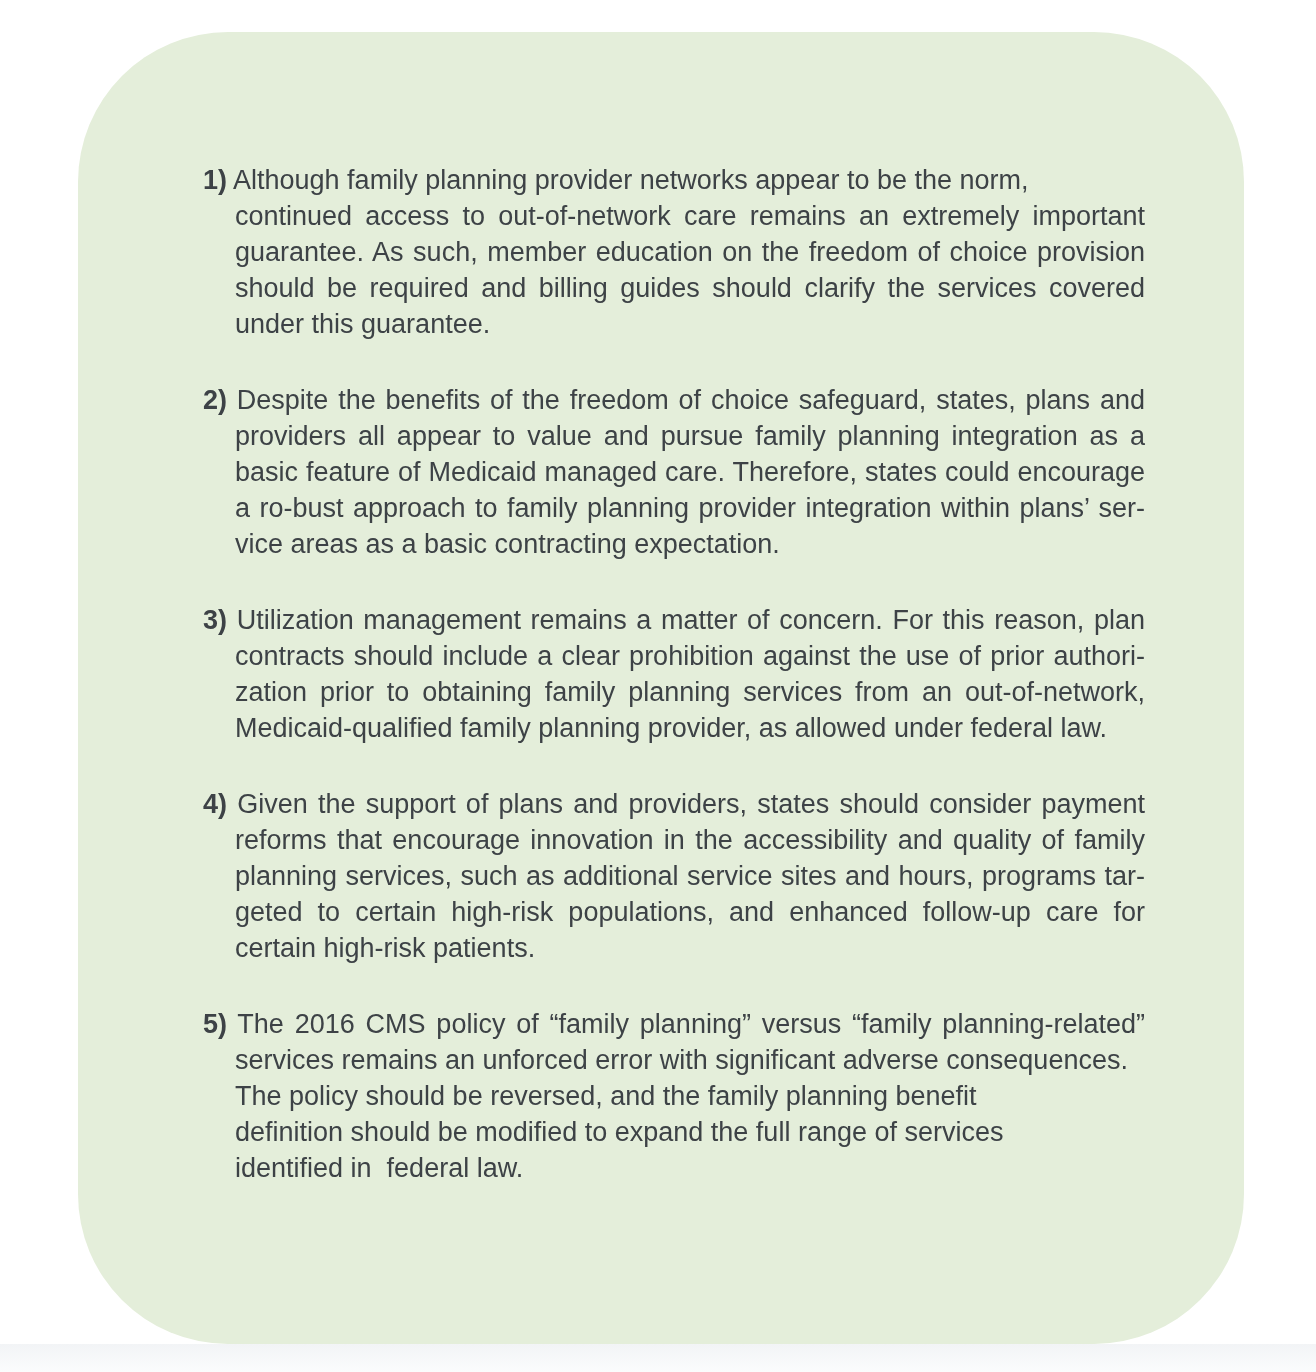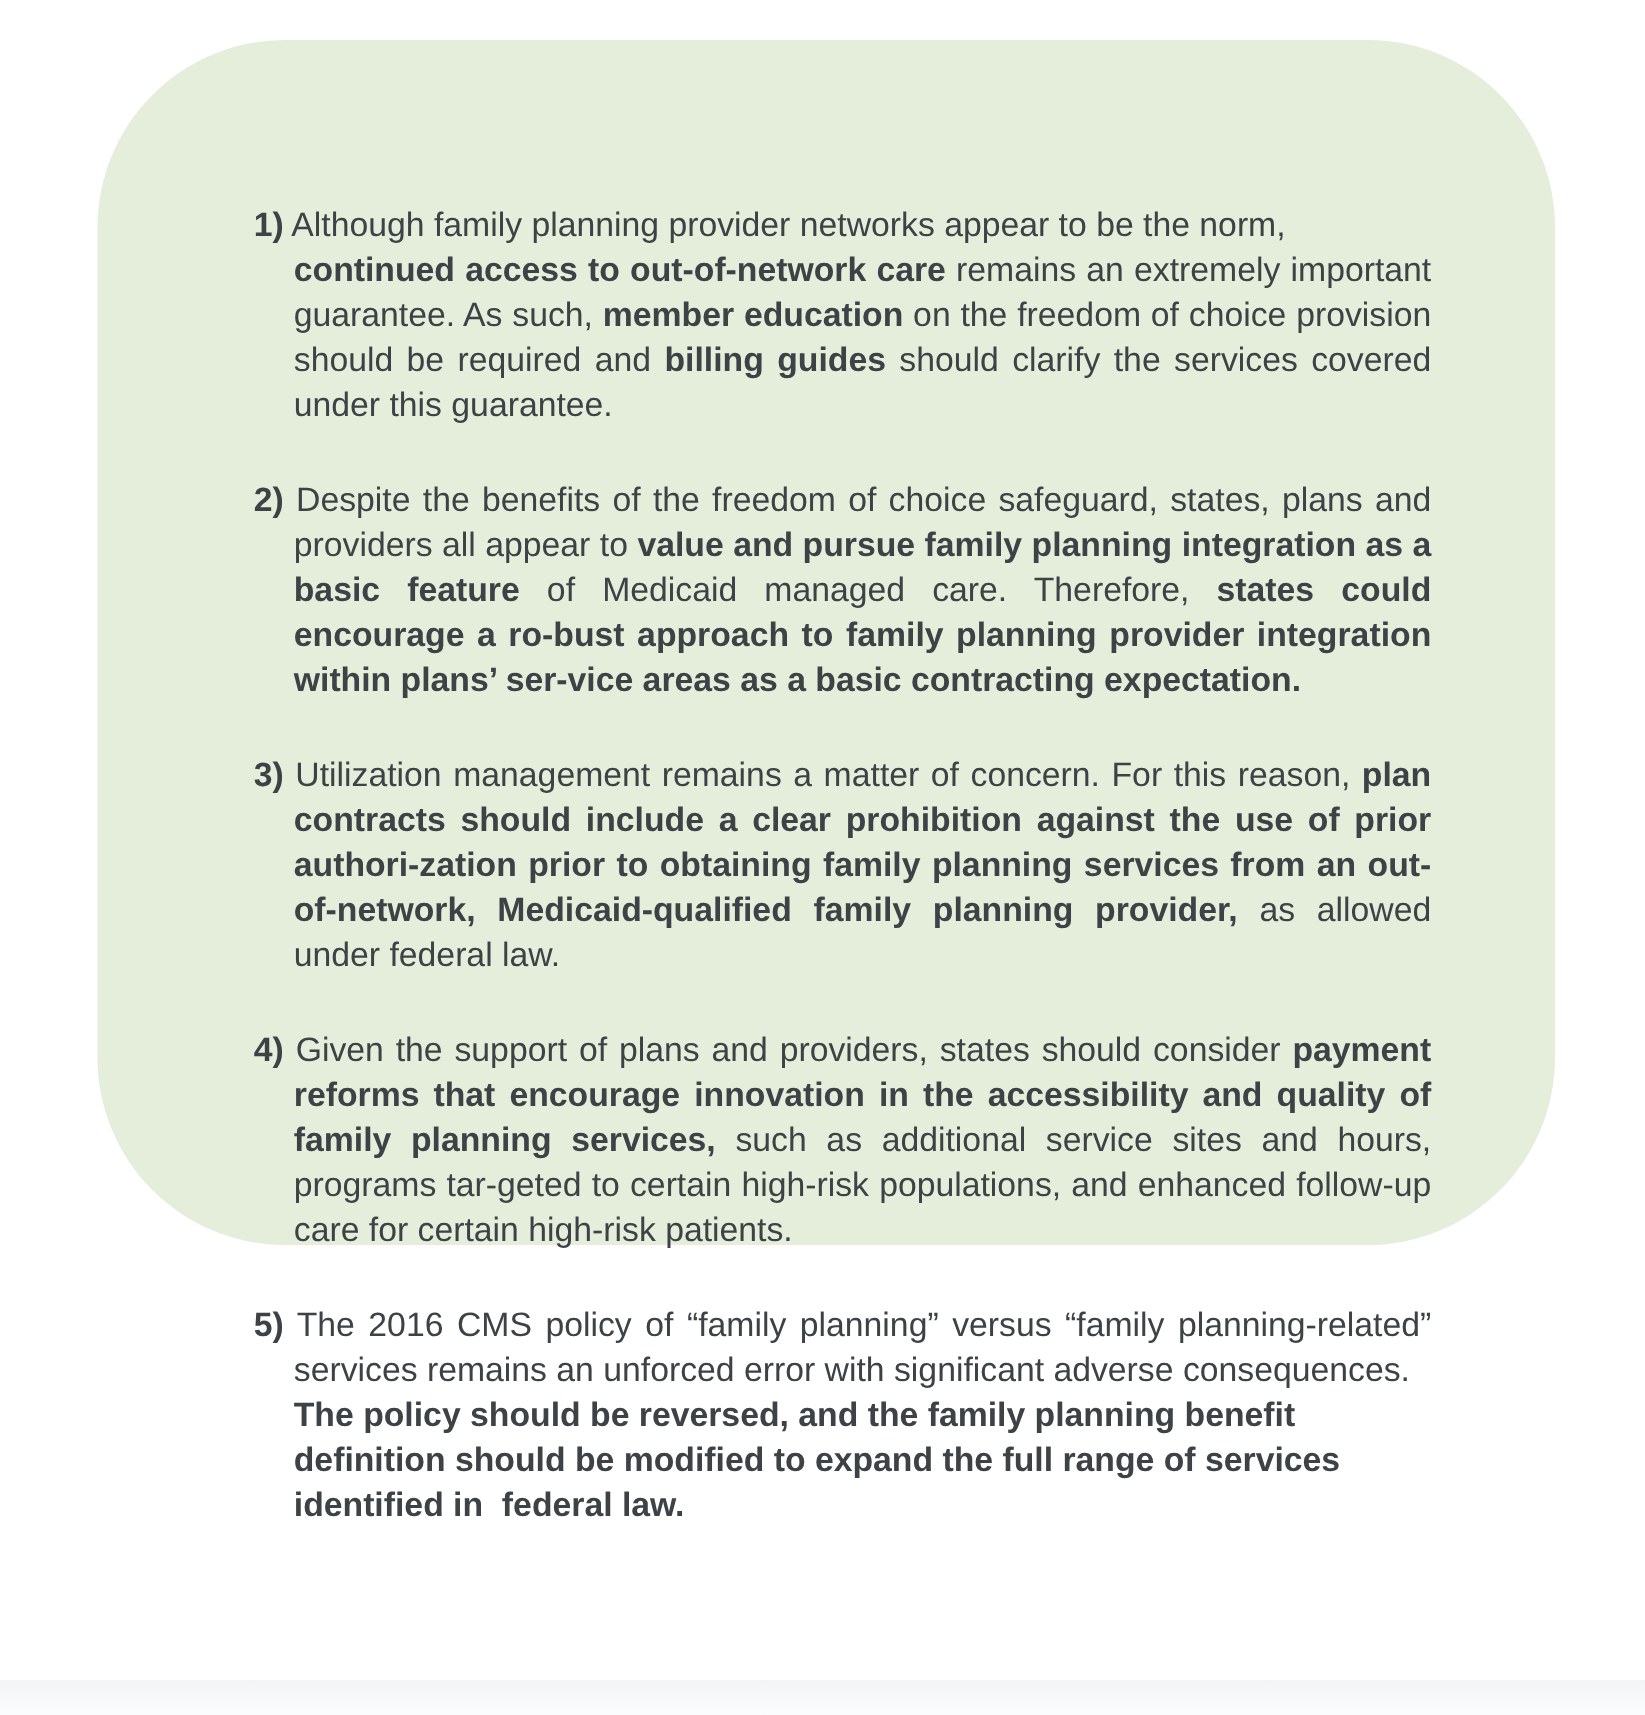--- a/index.html
+++ b/index.html
@@ -11,37 +11,37 @@
   }
   html,body{margin:0;padding:0;}
   body{
     width:1316px;height:1372px;
     background:var(--page-bg);
     font-family:"Liberation Sans",sans-serif;
     position:relative;overflow:hidden;
   }
   .card{
     position:absolute;left:78px;top:32px;
-    width:1166px;height:964px;
+    width:1166px;height:1312px;
     background:var(--card-bg);
     border-radius:150px;
   }
   .content{
     position:absolute;left:125px;top:130px;
     width:942px;
     color:var(--text);
     font-size:27px;line-height:36px;
     text-align:justify;
   }
   .item{
     padding-left:32px;text-indent:-32px;
     margin-bottom:40px;
   }
   .item .num{font-weight:700;}
-  .item .b{font-weight:700;}
+  .item .b{font-weight:400;}
   .bottom-strip{
     position:absolute;left:0;bottom:0;
     width:1316px;height:28px;
     background:linear-gradient(180deg,var(--strip-top) 0%,var(--strip-bottom) 100%);
   }
 </style>
 </head>
 <body>
 
 <div class="card">

